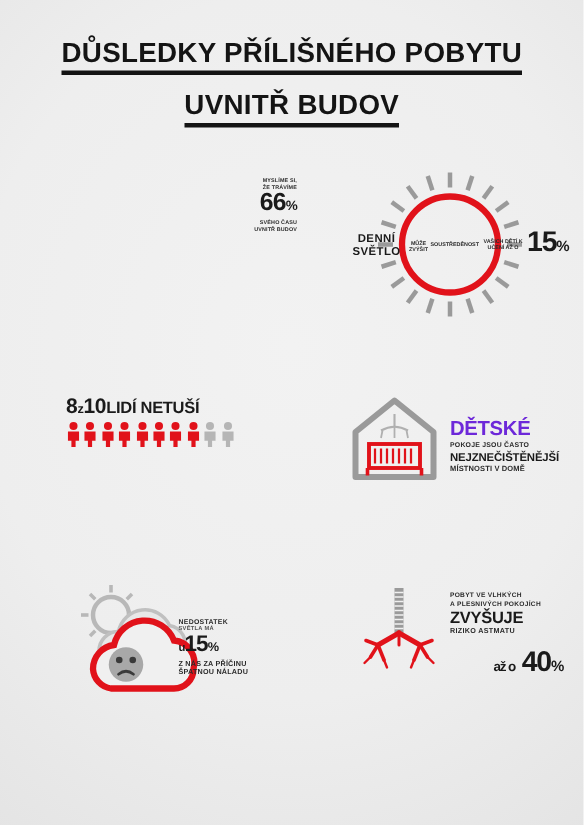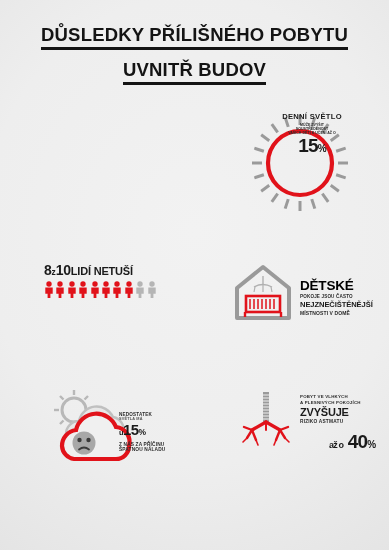--- a/index.html
+++ b/index.html
@@ -48,21 +48,21 @@
   .people-icons { margin-top:3px; margin-left:14px; display:flex; gap:1.4px; }
   .people-sub { margin-top:4px; margin-left:14px; }
   .sub-l1 { font-size:5.4px; font-weight:bold; letter-spacing:.15px; color:#2b2b2b; }
   .sub-l2 { font-size:7.4px; font-weight:bold; letter-spacing:.1px; color:#1a1a1a; margin-top:1px; }
   .sub-l3 { font-size:5.4px; font-weight:bold; letter-spacing:.15px; color:#2b2b2b; margin-top:1px; }
 
   
   .crib-block { position:absolute; left:232px; top:262px; width:150px; display:flex;
     align-items:center; gap:6px; }
   .crib-text { padding-top:8px; }
-  .crib-head { font-size:13.5px; font-weight:bold; color:#000000; letter-spacing:-.2px; }
+  .crib-head { font-size:13.5px; font-weight:bold; color:#6d28d9; letter-spacing:-.2px; }
   .crib-l1 { font-size:4.6px; font-weight:bold; color:#2b2b2b; letter-spacing:.15px; margin-top:1px; }
   .crib-l2 { font-size:7.6px; font-weight:bold; color:#1a1a1a; letter-spacing:-.1px; margin-top:1px; }
   .crib-l3 { font-size:5px; font-weight:bold; color:#2b2b2b; letter-spacing:.1px; margin-top:1px; }
 
   
   .cloud-block { position:absolute; left:36px; top:388px; width:170px; height:84px; }
   .cloud-text { position:absolute; left:83px; top:24px; width:78px; }
   .cl-l1 { font-size:4.6px; font-weight:bold; color:#2b2b2b; letter-spacing:.2px; }
   .cl-l2 { font-size:3.8px; font-weight:bold; color:#555; letter-spacing:.2px; }
   .cl-big { font-size:15px; font-weight:bold; color:#1a1a1a; letter-spacing:-.6px;
@@ -90,20 +90,27 @@
 <div class="infographic">
 
   <div class="title-block">
     <div class="title-line title-1">DŮSLEDKY PŘÍLIŠNÉHO POBYTU</div>
     <div style="height:0"></div>
     <div class="title-line title-2">UVNITŘ BUDOV</div>
   </div>
 
 
   <div class="stat-col">
+    <div class="stat-blk">
+      <div class="microtxt">MYSLÍME SI,</div>
+      <div class="microtxt">ŽE TRÁVÍME</div>
+      <div class="bignum"><span>66</span><span class="pct">%</span></div>
+      <div class="microtxt">SVÉHO ČASU</div>
+      <div class="microtxt">UVNITŘ BUDOV</div>
+    </div>
   </div>
 
   <div class="sun-wrap">
     <svg width="148" height="102" viewBox="0 0 148 102">
       <g id="rays" stroke="#9a9a9a" stroke-width="3" stroke-linecap="butt">
         <g transform="translate(74,51)">
           <line x1="0" y1="-48" x2="0" y2="-38" transform="rotate(0)"></line>
           <line x1="0" y1="-48" x2="0" y2="-38" transform="rotate(18)"></line>
           <line x1="0" y1="-48" x2="0" y2="-38" transform="rotate(36)"></line>
           <line x1="0" y1="-48" x2="0" y2="-38" transform="rotate(54)"></line>
@@ -120,22 +127,22 @@
           <line x1="0" y1="-48" x2="0" y2="-38" transform="rotate(252)"></line>
           <line x1="0" y1="-48" x2="0" y2="-38" transform="rotate(270)"></line>
           <line x1="0" y1="-48" x2="0" y2="-38" transform="rotate(288)"></line>
           <line x1="0" y1="-48" x2="0" y2="-38" transform="rotate(306)"></line>
           <line x1="0" y1="-48" x2="0" y2="-38" transform="rotate(324)"></line>
           <line x1="0" y1="-48" x2="0" y2="-38" transform="rotate(342)"></line>
         </g>
       </g>
       <circle cx="74" cy="51" r="32" fill="none" stroke="#e1121a" stroke-width="4.2"></circle>
     </svg>
-    <div style="position:absolute; left:12px; top:0; width:148px; height:102px;
-                display:flex; flex-direction:column; align-items:center;
+    <div style="position:absolute; left:5px; top:0; width:148px; height:102px;
+                display:flex; flex-direction:row; align-items:center;
                 text-align:center;">
       <div style="font-size:7.6px; font-weight:bold; letter-spacing:.3px; color:#1a1a1a;">DENNÍ SVĚTLO</div>
       <div style="font-size:3.6px; font-weight:bold; color:#2b2b2b; margin-top:2px;">MŮŽE ZVÝŠIT</div>
       <div style="font-size:3.6px; font-weight:bold; color:#2b2b2b;">SOUSTŘEDĚNOST</div>
       <div style="font-size:3.6px; font-weight:bold; color:#2b2b2b;">VAŠICH DĚTÍ K UČENÍ AŽ O</div>
       <div style="font-size:19px; font-weight:bold; color:#1a1a1a; letter-spacing:-.8px; line-height:20px; margin-top:1px;">
         <span>15</span><span style="font-size:10px;">%</span>
       </div>
     </div>
   </div>

